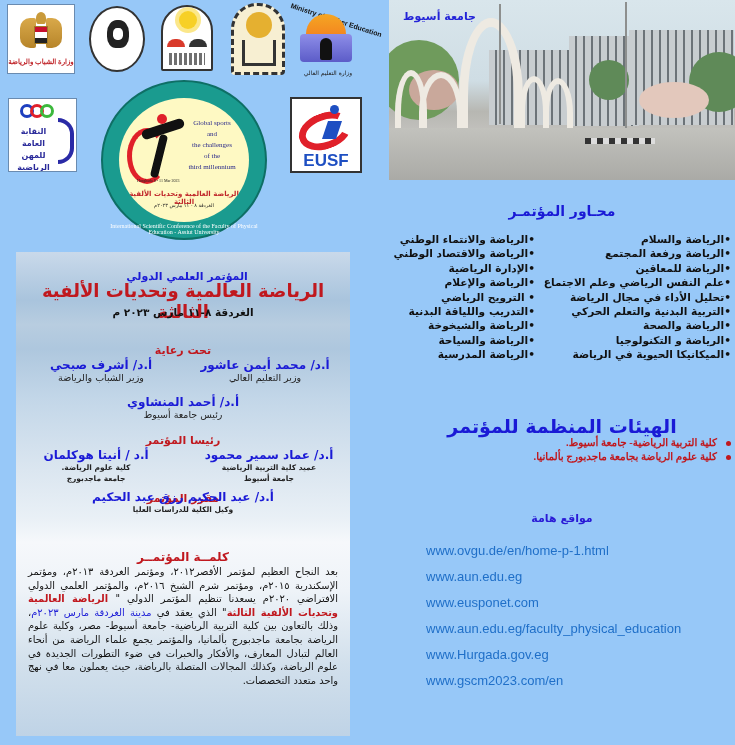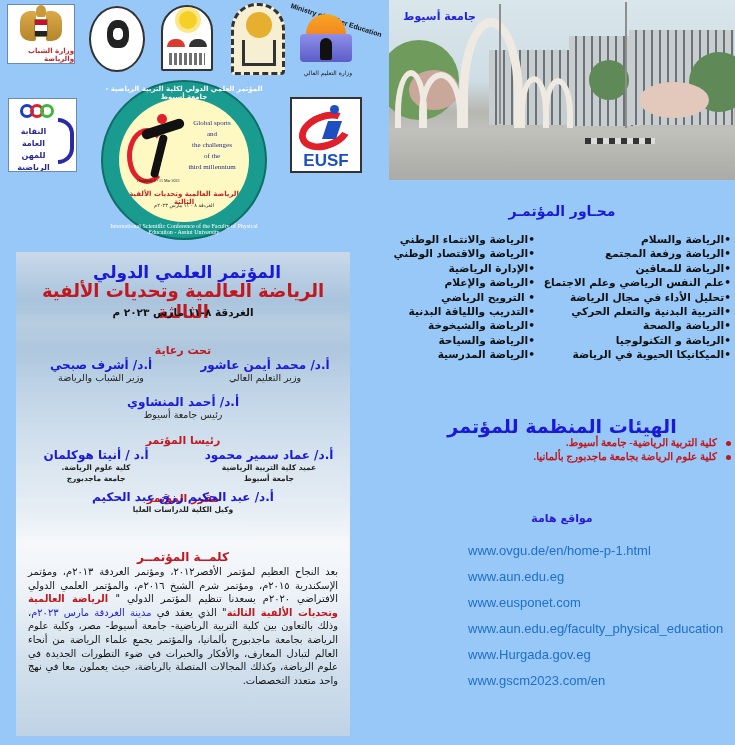--- a/index.html
+++ b/index.html
@@ -64,21 +64,21 @@
   .seal-ar { position: absolute; left: 4px; right: 4px; top: 92px; text-align: center; font-size: 7px; font-weight: bold; color: #c0262b; direction: rtl; }
   .seal-date { position: absolute; left: 4px; right: 4px; top: 104px; text-align: center; font-size: 5px; color: #222; direction: rtl; }
   .seal-city { position: absolute; left: 18px; top: 80px; font-size: 4px; color: #222; font-family: "Liberation Serif", serif; }
 
   
   .panel { position: absolute; left: 16px; top: 252px; width: 334px; height: 484px; background: linear-gradient(180deg, #c9d9ea 0%, #a9c4dd 10%, #b8cde0 15%, #aec7de 20%, #c2d6e8 30%, #dbe6f0 45%, #e9f0f6 55%, #f6f8fb 60%, #eef3f8 70%, #d2e0ec 85%, #bfd3e6 100%); }
   .rtl { direction: rtl; text-align: center; }
   .t-blue { color: #1a1ad6; font-weight: bold; }
   .t-red { color: #c0181e; font-weight: bold; }
 
-  .conf-sub { position: absolute; left: 0; right: 0; top: 10px; font-size: 17px; padding-left: 8px; }
+  .conf-sub { position: absolute; left: 0; right: 0; top: 18px; font-size: 11px; padding-left: 8px; }
   .conf-title { position: absolute; left: 0; right: 0; top: 28px; font-size: 18px; }
   .conf-date { position: absolute; left: 0; right: 0; top: 54px; font-size: 10.5px; font-weight: bold; color: #111; }
 
   .sec-label { position: absolute; left: 0; right: 0; font-size: 11px; }
   .person { position: absolute; text-align: center; direction: rtl; }
   .person .nm { font-size: 12px; font-weight: bold; color: #1a1ad6; white-space: nowrap; }
   .person .rl { font-size: 9.5px; color: #222; white-space: nowrap; }
   .person .rl-sm { font-size: 7.5px; font-weight: bold; color: #222; white-space: nowrap; line-height: 11px; }
 
   .speech-title { position: absolute; left: 0; right: 0; top: 298px; font-size: 12px; }
@@ -99,26 +99,26 @@
   .axes-col.right { right: 4px; text-align: right; }
   .axes-col.left { right: 200px; text-align: right; }
 
   .org-title { position: absolute; left: 389px; right: 0; top: 415px; font-size: 19px; font-weight: bold; color: #1a1ad6; text-align: center; direction: rtl; }
   .org-list { position: absolute; right: 4px; top: 436px; direction: rtl; font-size: 10.4px; font-weight: bold; color: #c0181e; line-height: 14px; list-style: none; }
   .org-list li { position: relative; padding-right: 14px; white-space: nowrap; font-family: Liberation Serif, serif; }
   .org-list li::before { content: ""; position: absolute; right: 0; top: 5px; width: 5px; height: 5px; border-radius: 50%; background: #c0181e; }
 
   .links-title { position: absolute; left: 389px; right: 0; top: 512px; text-align: center; font-size: 11px; font-weight: bold; color: #2a1ad6; direction: rtl; }
   .links { position: absolute; left: 426px; top: 538px; font-family: "Liberation Sans", sans-serif; font-size: 13px; color: #1f6fc8; line-height: 26px; list-style: none; }
-  .links li { white-space: nowrap; margin-left: 42px; }
+  .links li { white-space: nowrap; }
 </style>
 </head>
 <body>
 
-<div class="logo" style="left:7px;top:4px;width:68px;height:60px;">
+<div class="logo" style="left:7px;top:4px;width:68px;height:70px;font-family:Liberation Serif, serif;">
   <div class="eagle">
     <div class="wing-l"></div>
       <div class="wing-r"></div>
       <div class="head"></div>
       <div class="shield"></div>
   </div>
   <div class="logo-cap-red">وزارة الشباب والرياضة</div>
 </div>
 
 <div class="logo-round" style="left:82px;top:2px;width:70px;height:74px;display:flex;align-items:center;justify-content:center;">
@@ -166,21 +166,20 @@
 <div class="logo" style="left:290px;top:97px;width:72px;height:76px;border:2px solid #333;">
   <div class="eusf">
     <div class="swoosh"></div>
     <div class="dot"></div>
     <div class="bar"></div>
     <div class="word">EUSF</div>
   </div>
 </div>
 
 <div class="seal">
-  <div class="seal-ring-text">المؤتمر العلمي الدولي لكلية التربية الرياضية - جامعة أسيوط</div>
   <div class="seal-ring-bottom">International Scientific Conference of the Faculty of Physical Education - Assiut University</div>
   <div class="seal-inner">
     <div class="seal-figure-arc"></div>
     <div class="seal-figure-leg"></div>
     <div class="seal-figure-body"></div>
     <div class="seal-figure-head"></div>
     <div class="seal-city">Hurghada 8 - 11 Mar 2023</div>
     <div class="seal-en">
       <div>Global sports</div>
       <div>and</div>

